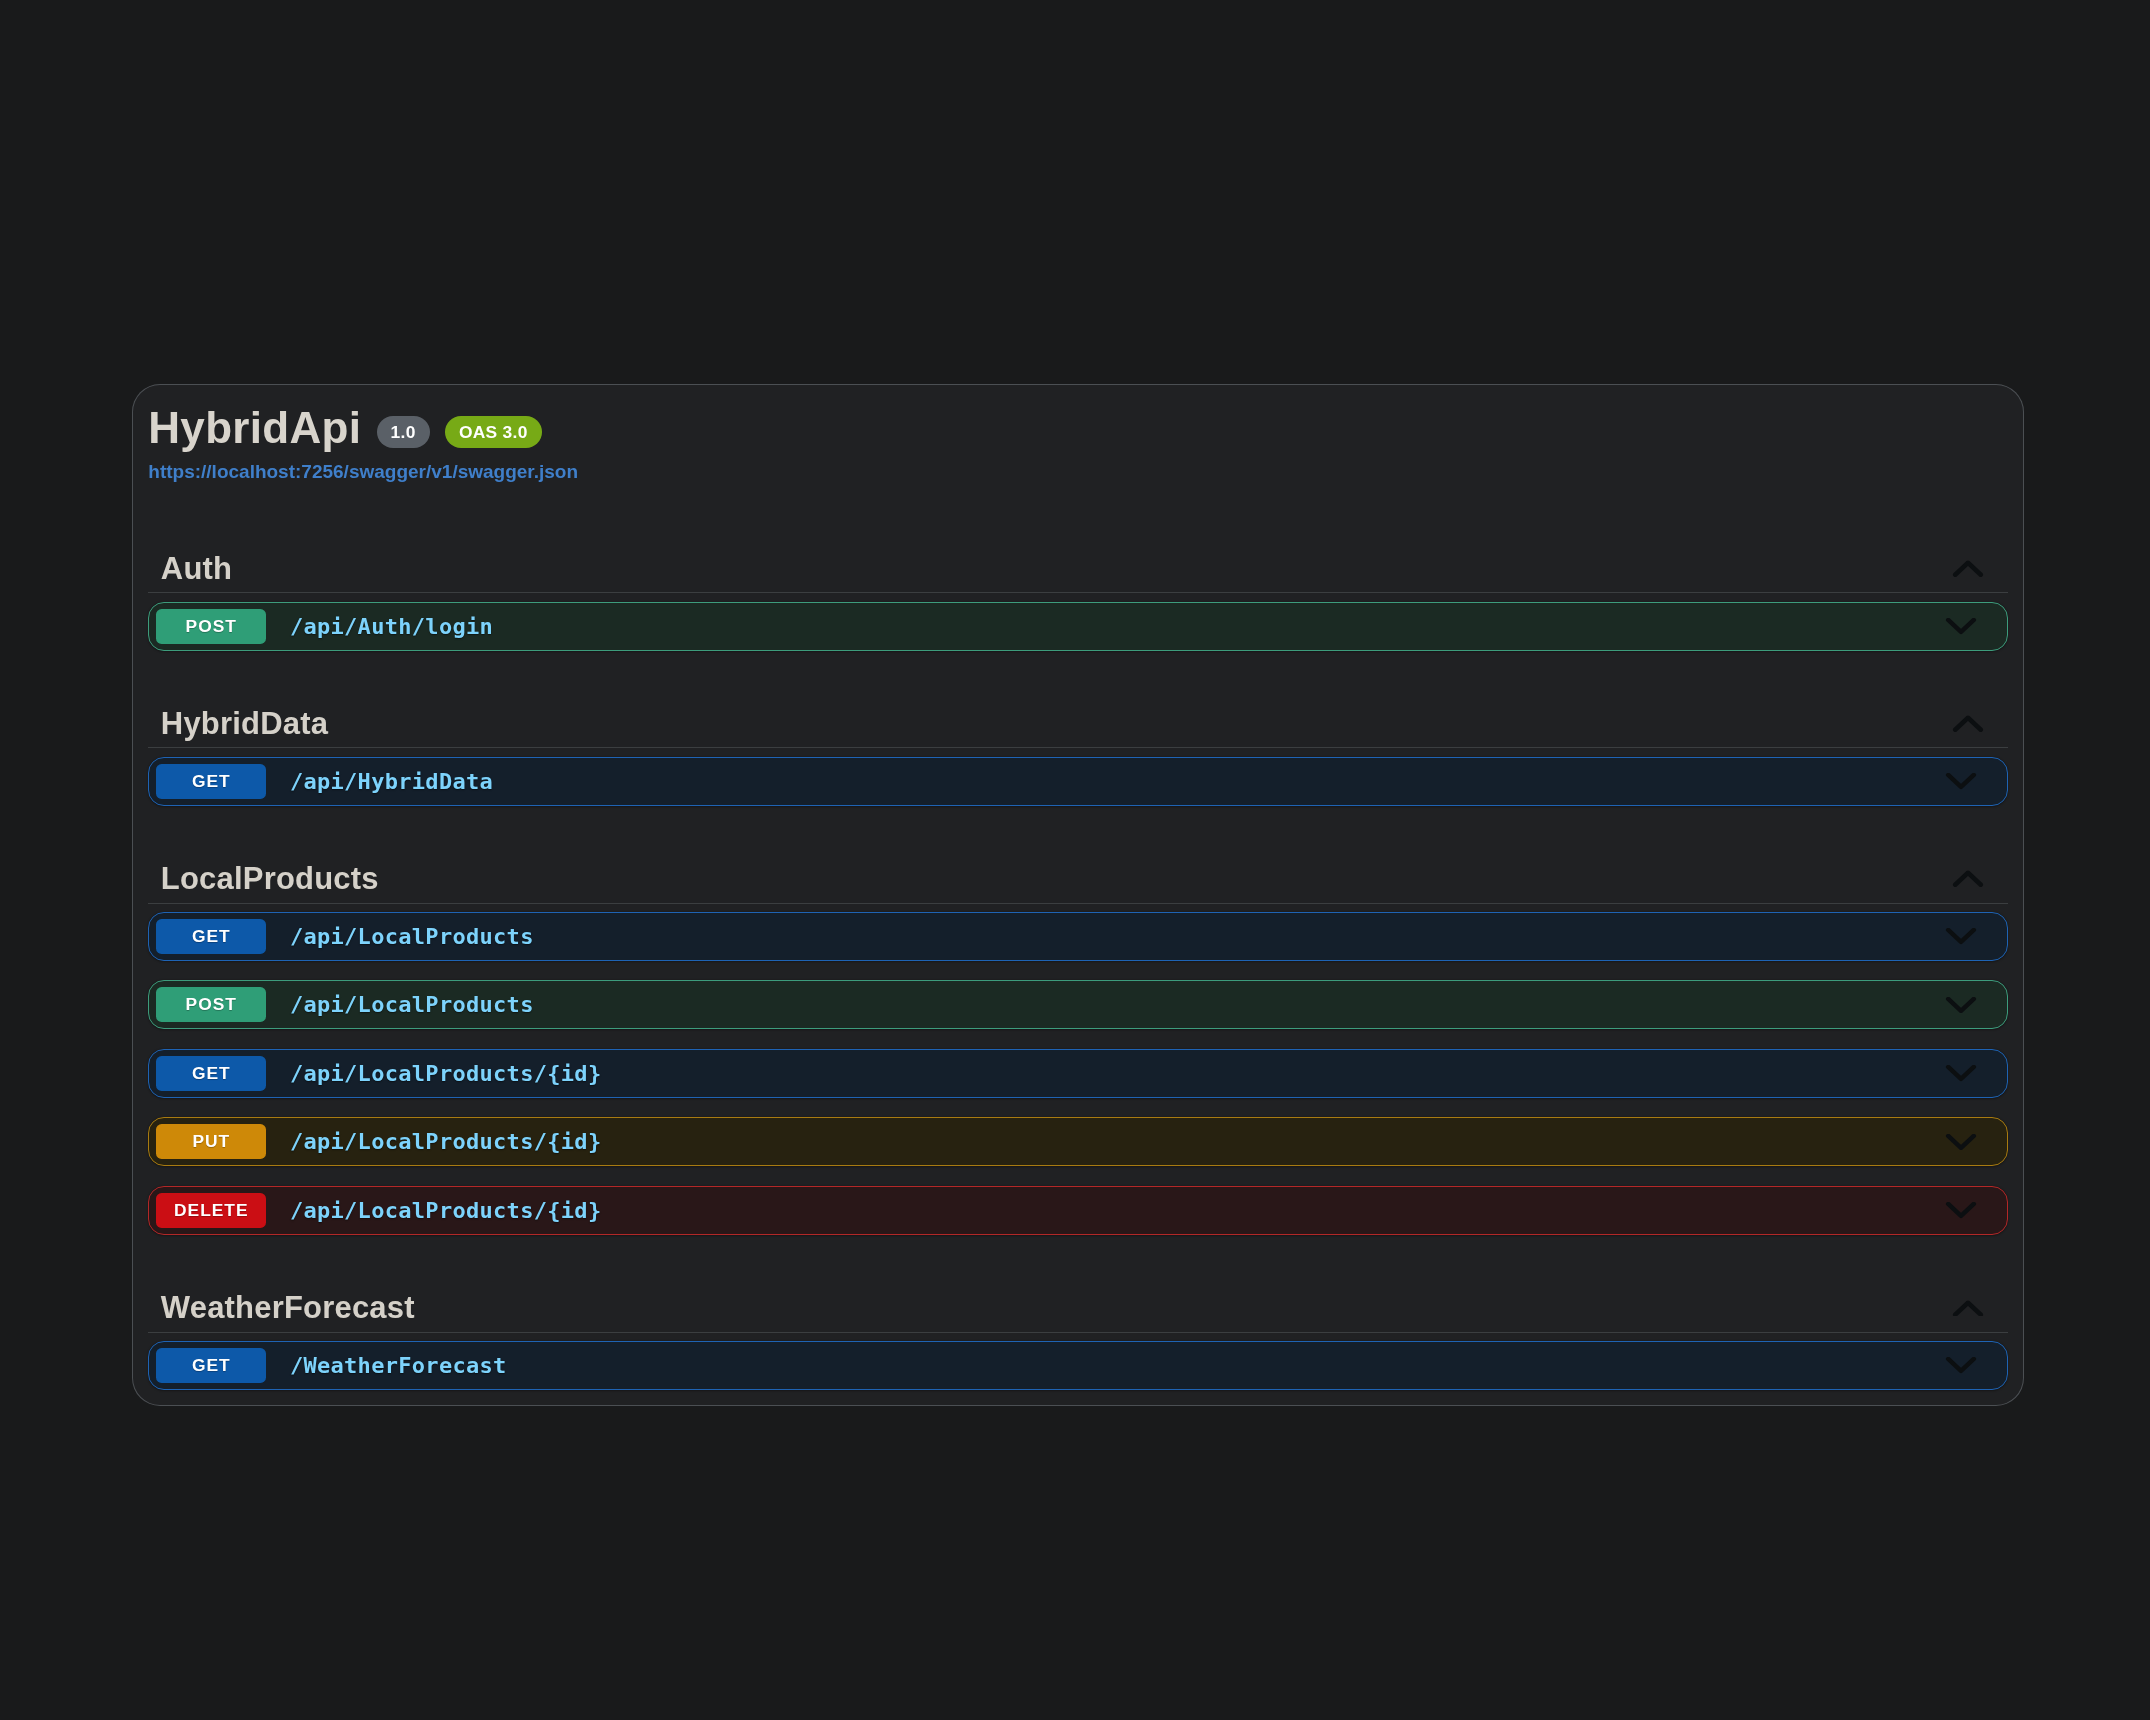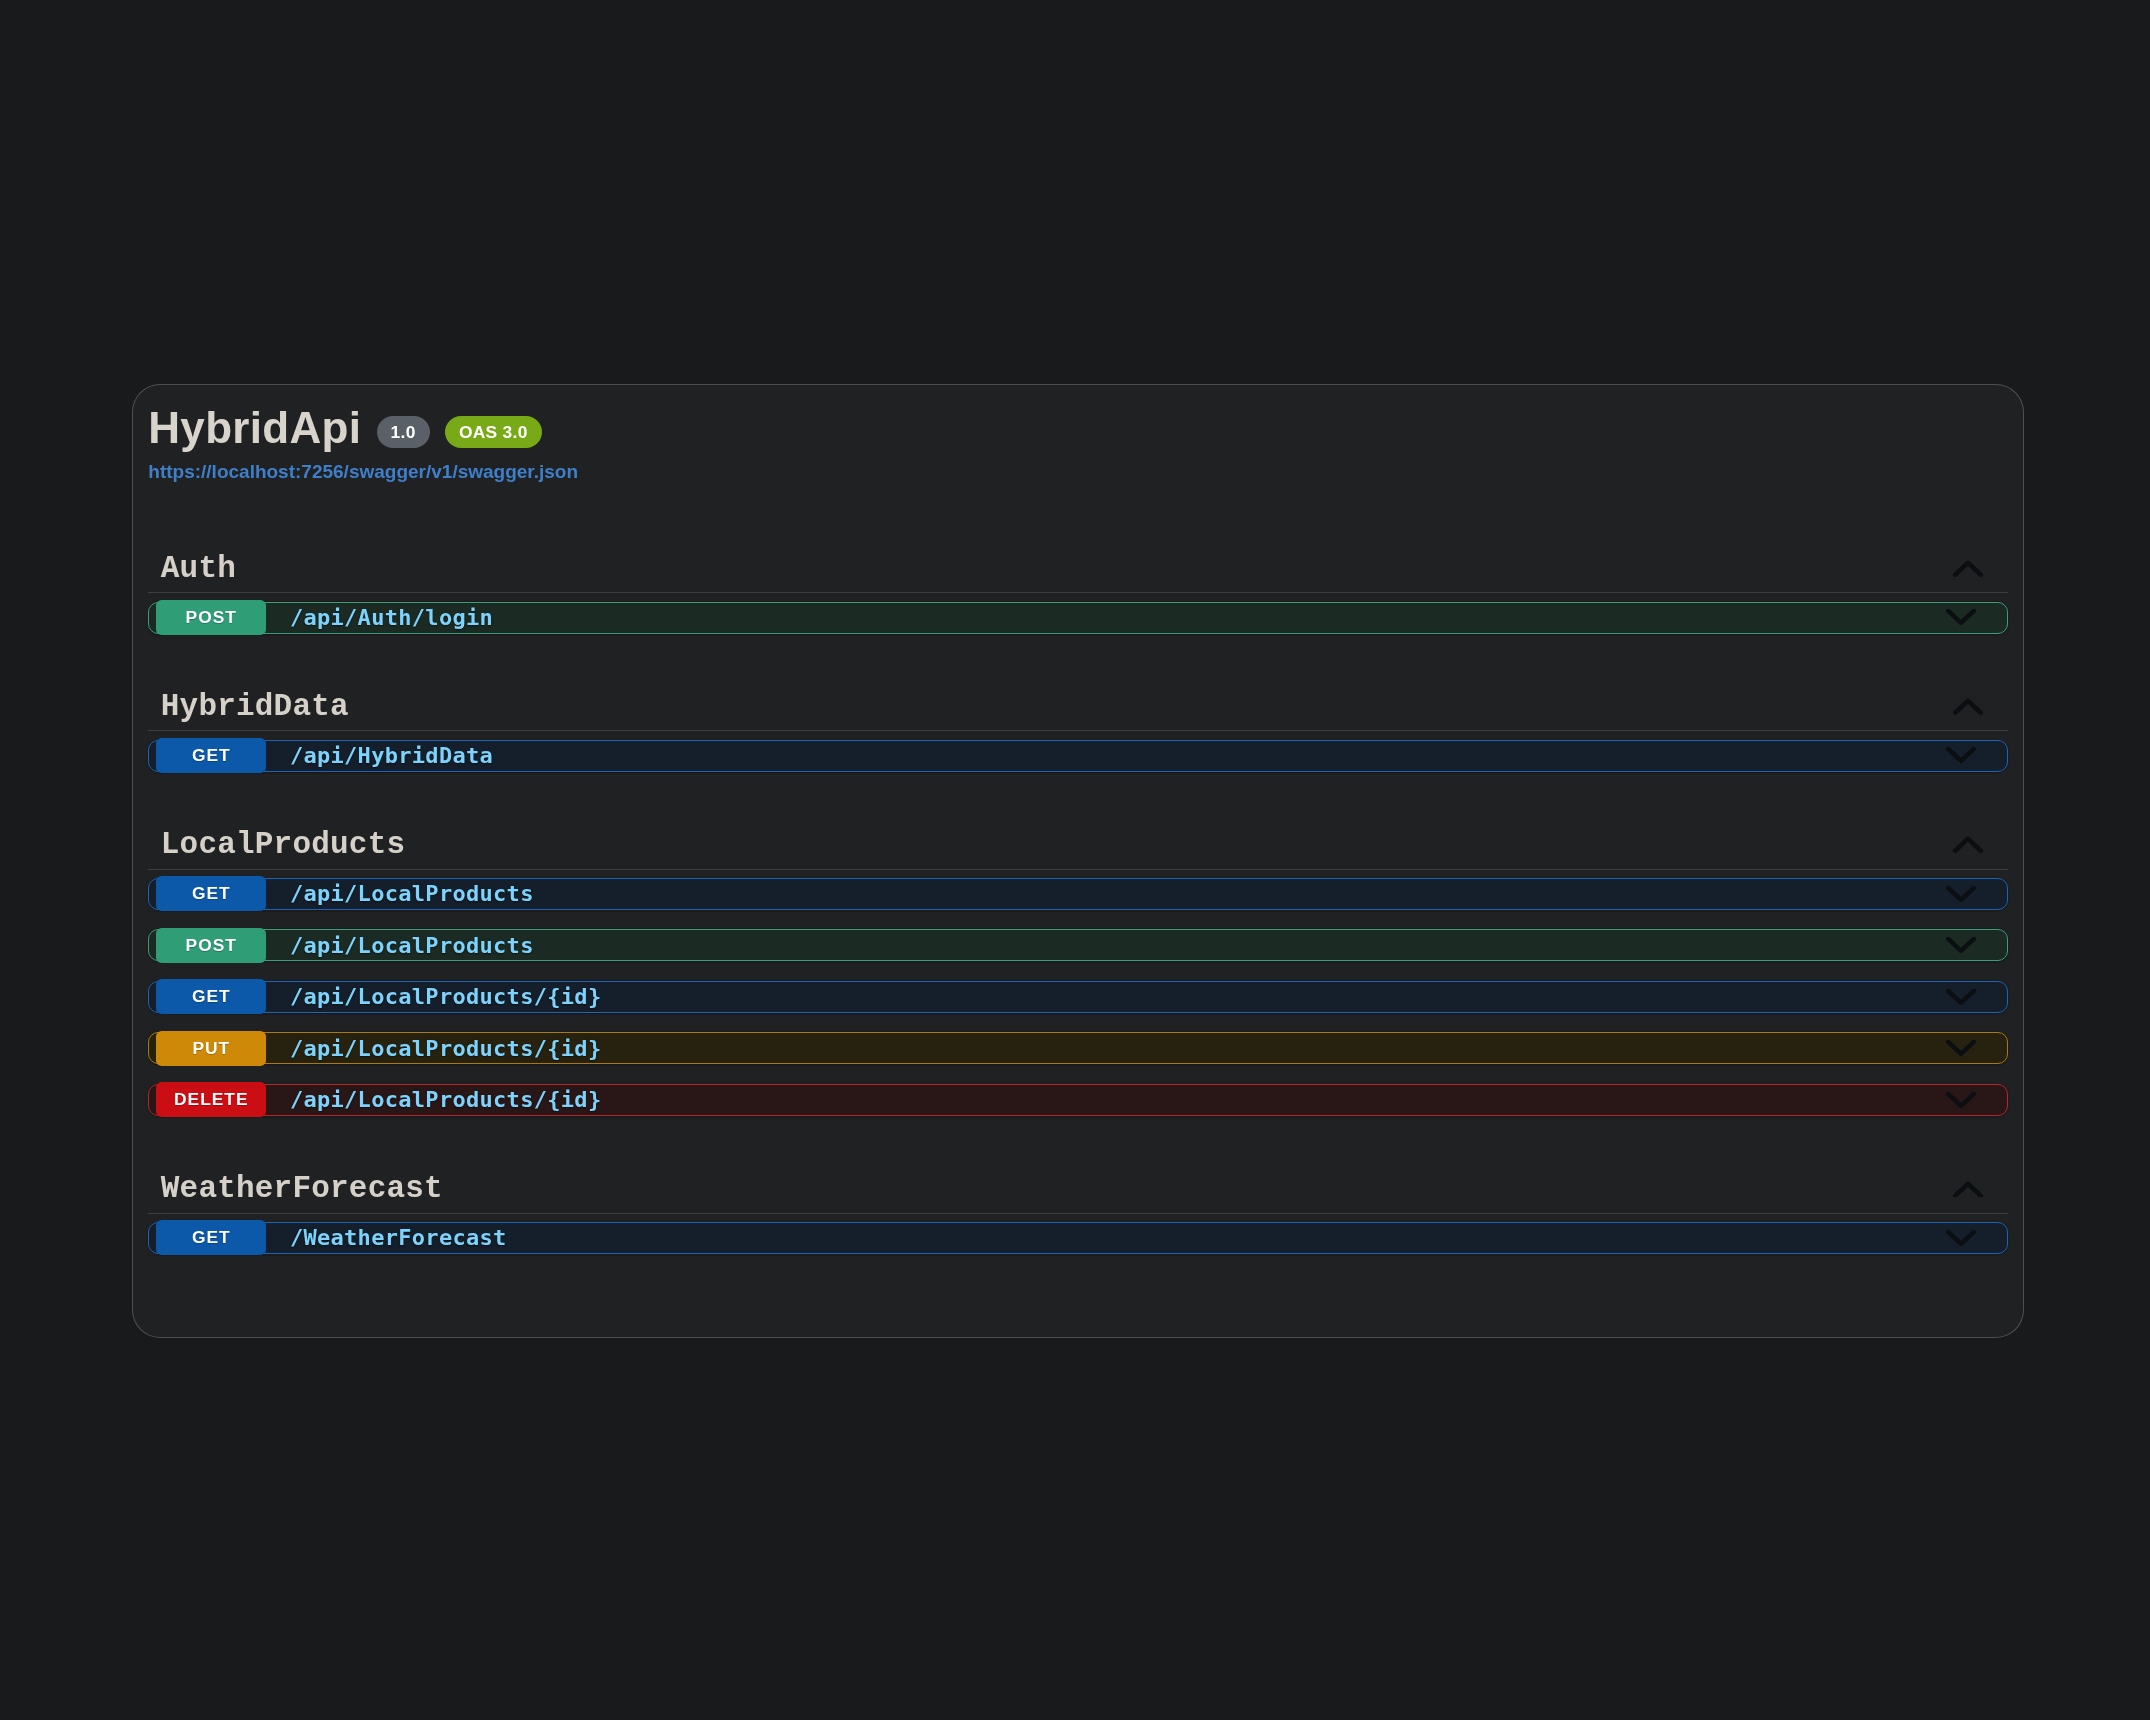--- a/index.html
+++ b/index.html
@@ -76,38 +76,37 @@
     align-items: center;
     justify-content: space-between;
     padding: 0 23.6px 0 12.5px;
     cursor: pointer;
   }
   .tag-title {
     font-size: 31px;
     font-weight: 700;
     color: #d5d1c9;
     letter-spacing: 0.2px;
-    font-family: Liberation Mono, monospace;
   }
   .tag-divider {
     margin-top: 2.8px;
     border-bottom: 0.7px solid #3b3e40;
   }
   .ops { padding-top: 8.3px; }
 
   
   .opblock {
     display: flex;
     align-items: center;
-    height: 32px;
+    height: 49px;
     margin-bottom: 19.5px;
     padding: 0 30px 0 7px;
     background: var(--row-bg, #1c1d1f);
     border: 1.4px solid var(--row-border, #555);
-    border-radius: 10px;
+    border-radius: 16px;
     cursor: pointer;
     box-shadow: 0 0.7px 2.1px rgba(0,0,0,0.35);
   }
   .ops .opblock:last-child { margin-bottom: 0; }
 
   .method-badge {
     min-width: 110px;
     height: 35px;
     display: inline-flex;
     align-items: center;

